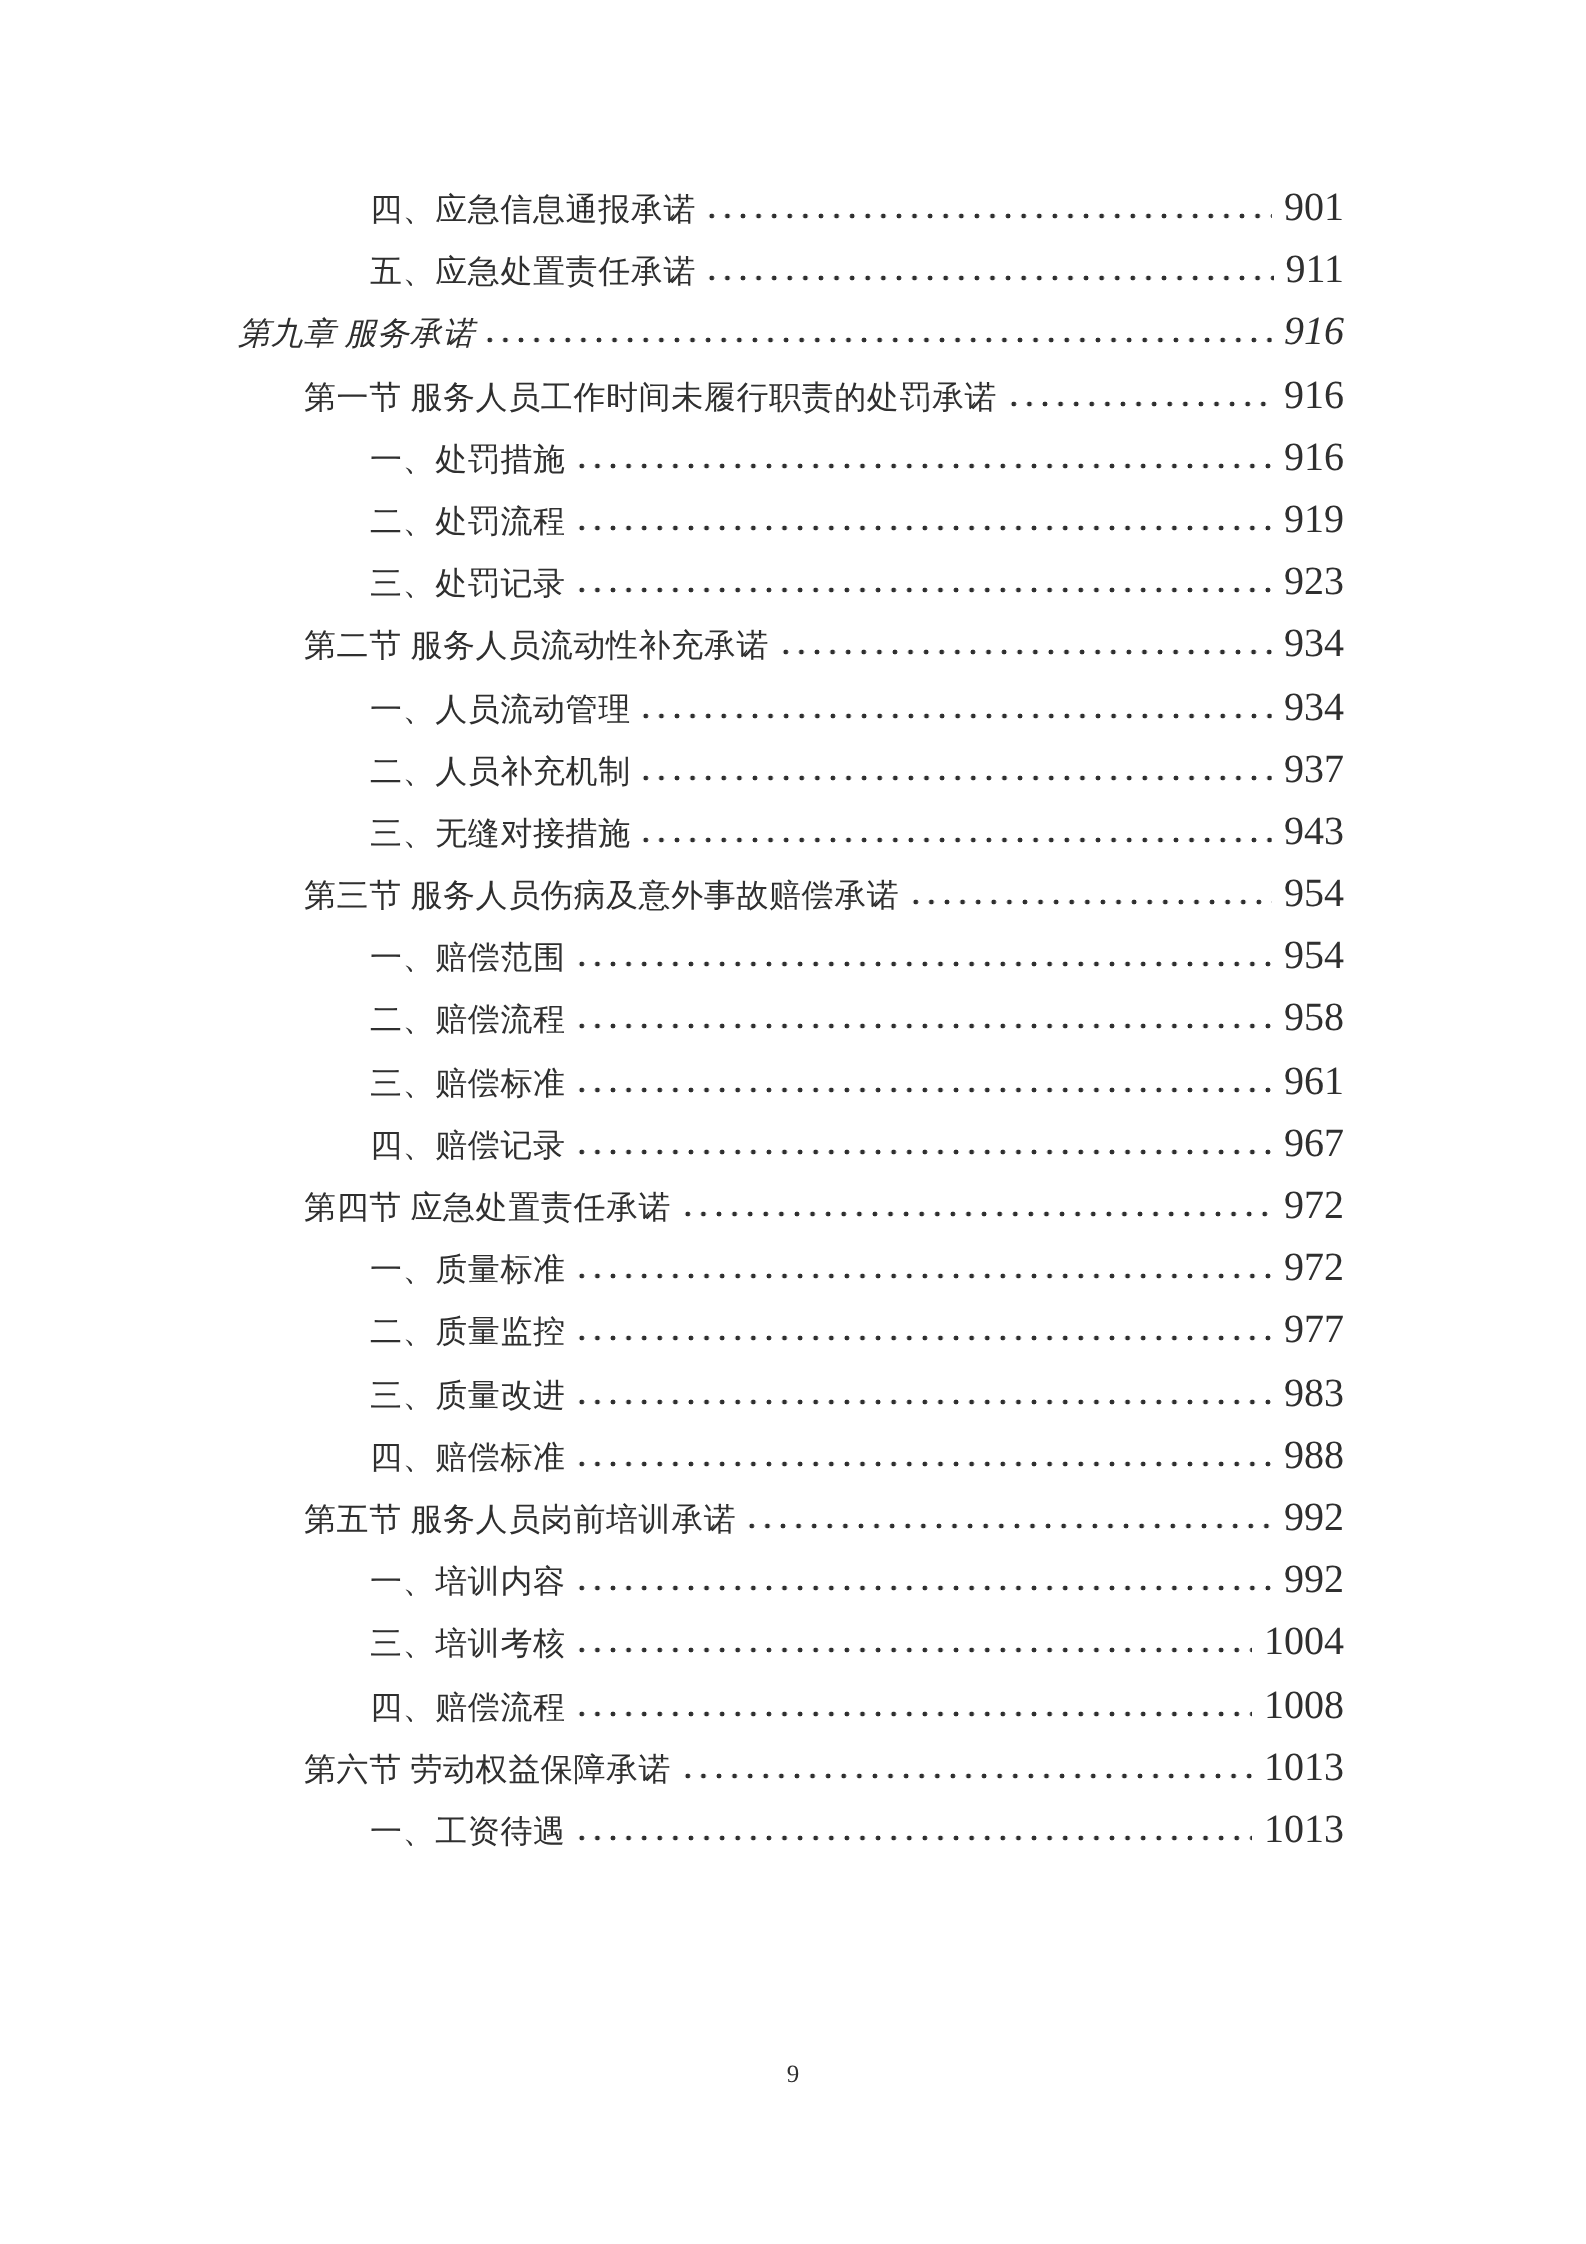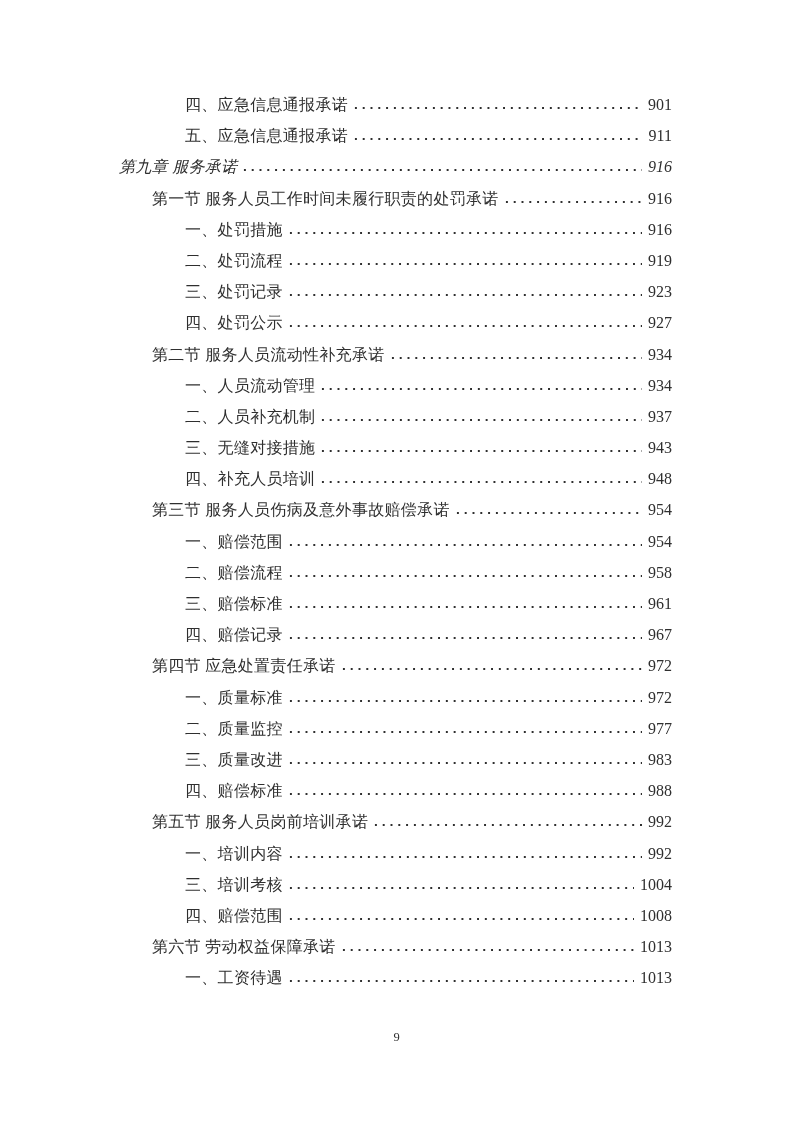--- a/index.html
+++ b/index.html
@@ -42,21 +42,21 @@
     margin: 0 3px 0 4px;
     background-image: radial-gradient(circle, #2f2f2f 1.05px, rgba(0,0,0,0) 1.35px);
     background-size: 7.8px 4px;
     background-repeat: repeat-x;
     background-position: left bottom;
     min-width: 12px;
   }
   .toc-page {
     flex: 0 0 auto;
     margin-left: 3px;
-    font-size: 16px;
+    font-size: 20px;
   }
   .footer {
     position: absolute;
     left: 0;
     right: 0;
     top: 1029px;
     text-align: center;
     font-size: 12.5px;
     line-height: 16px;
     color: #2f2f2f;
@@ -66,21 +66,21 @@
 <body>
 
 <div class="page">
   <div class="toc" id="toc">
       <div class="toc-row level-2">
         <span class="toc-text">四、应急信息通报承诺</span>
         <span class="leader"></span>
         <span class="toc-page">901</span>
       </div>
       <div class="toc-row level-2">
-        <span class="toc-text">五、应急信息通报承诺</span>
+        <span class="toc-text">五、应急处置责任承诺</span>
         <span class="leader"></span>
         <span class="toc-page">911</span>
       </div>
       <div class="toc-row level-0">
         <span class="toc-text">第九章 服务承诺</span>
         <span class="leader"></span>
         <span class="toc-page">916</span>
       </div>
       <div class="toc-row level-1">
         <span class="toc-text">第一节 服务人员工作时间未履行职责的处罚承诺</span>
@@ -95,50 +95,40 @@
       <div class="toc-row level-2">
         <span class="toc-text">二、处罚流程</span>
         <span class="leader"></span>
         <span class="toc-page">919</span>
       </div>
       <div class="toc-row level-2">
         <span class="toc-text">三、处罚记录</span>
         <span class="leader"></span>
         <span class="toc-page">923</span>
       </div>
-      <div class="toc-row level-2">
-        <span class="toc-text">四、处罚公示</span>
-        <span class="leader"></span>
-        <span class="toc-page">927</span>
-      </div>
       <div class="toc-row level-1">
         <span class="toc-text">第二节 服务人员流动性补充承诺</span>
         <span class="leader"></span>
         <span class="toc-page">934</span>
       </div>
       <div class="toc-row level-2">
         <span class="toc-text">一、人员流动管理</span>
         <span class="leader"></span>
         <span class="toc-page">934</span>
       </div>
       <div class="toc-row level-2">
         <span class="toc-text">二、人员补充机制</span>
         <span class="leader"></span>
         <span class="toc-page">937</span>
       </div>
       <div class="toc-row level-2">
         <span class="toc-text">三、无缝对接措施</span>
         <span class="leader"></span>
         <span class="toc-page">943</span>
       </div>
-      <div class="toc-row level-2">
-        <span class="toc-text">四、补充人员培训</span>
-        <span class="leader"></span>
-        <span class="toc-page">948</span>
-      </div>
       <div class="toc-row level-1">
         <span class="toc-text">第三节 服务人员伤病及意外事故赔偿承诺</span>
         <span class="leader"></span>
         <span class="toc-page">954</span>
       </div>
       <div class="toc-row level-2">
         <span class="toc-text">一、赔偿范围</span>
         <span class="leader"></span>
         <span class="toc-page">954</span>
       </div>
@@ -191,21 +181,21 @@
         <span class="toc-text">一、培训内容</span>
         <span class="leader"></span>
         <span class="toc-page">992</span>
       </div>
       <div class="toc-row level-2">
         <span class="toc-text">三、培训考核</span>
         <span class="leader"></span>
         <span class="toc-page">1004</span>
       </div>
       <div class="toc-row level-2">
-        <span class="toc-text">四、赔偿范围</span>
+        <span class="toc-text">四、赔偿流程</span>
         <span class="leader"></span>
         <span class="toc-page">1008</span>
       </div>
       <div class="toc-row level-1">
         <span class="toc-text">第六节 劳动权益保障承诺</span>
         <span class="leader"></span>
         <span class="toc-page">1013</span>
       </div>
       <div class="toc-row level-2">
         <span class="toc-text">一、工资待遇</span>

